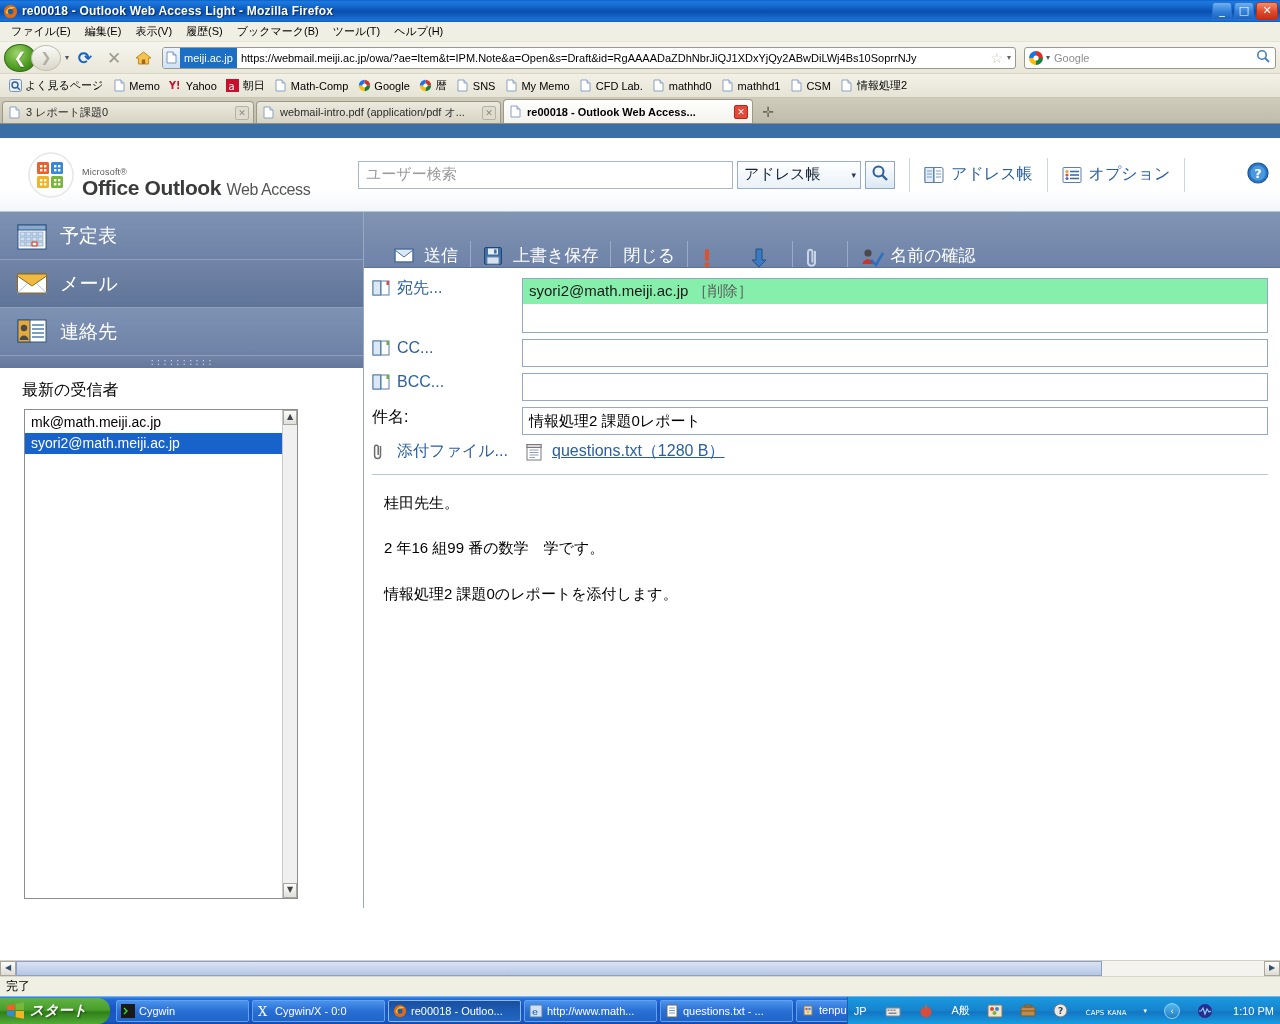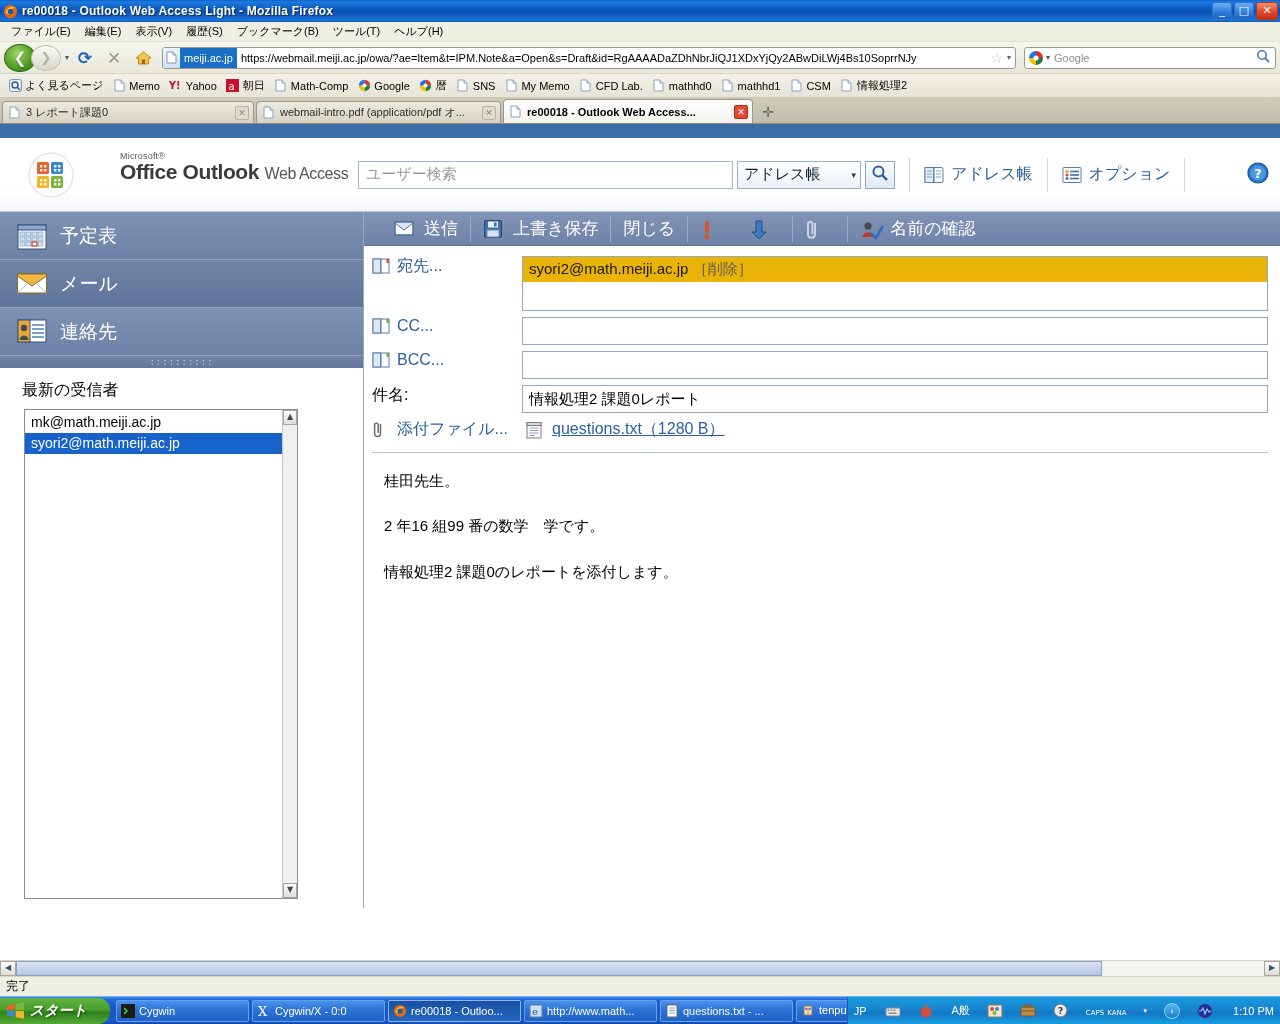--- a/index.html
+++ b/index.html
@@ -194,21 +194,21 @@
     overflow: hidden;
   }
 
   .owa-header {
     height: 74px;
     background: linear-gradient(to bottom, #ffffff 0%, #ffffff 70%, #f3f6fa 100%);
     border-bottom: 1px solid #b8c6d9;
     display: flex; align-items: center;
     padding: 0 6px 0 28px;
   }
-  .logo-wrap { display: flex; align-items: flex-start; flex: none; width: 330px; gap: 38px; }
+  .logo-wrap { display: flex; align-items: flex-end; flex: none; width: 330px; }
   .logo-mark { width: 46px; height: 46px; flex: none; margin-right: 8px; }
   .logo-text { line-height: 1; }
   .logo-ms { font-size: 9px; color: #5a5a5a; letter-spacing: .2px; }
   .logo-main { font-size: 21px; color: #3b3b3b; font-weight: bold; letter-spacing: -.4px; }
   .logo-main .light { font-weight: normal; font-size: 16px; color: #555; }
 
   .hdr-search {
     width: 375px; height: 28px;
     border: 1px solid #a8b8cc; background: #fff;
     display: flex; align-items: center; padding-left: 7px;
@@ -275,23 +275,23 @@
   }
   .sbtn {
     height: 15px; background: linear-gradient(to bottom,#fdfdfd,#dededa);
     border: 1px solid #a7a7a2; color: #444; font-size: 8px; text-align: center;
     line-height: 12px; font-family: "DejaVu Sans", sans-serif;
   }
 
   
   .compose { flex: 1; background: #fff; display: flex; flex-direction: column; min-width: 0; }
   .ctoolbar {
-    height: 34px; flex: none;
+    height: 56px; flex: none;
     background: linear-gradient(to bottom, #8294b4, #6e83a8);
-    display: flex; align-items: center;
+    display: flex; align-items: flex-end;
     padding-left: 20px;
     border-bottom: 1px solid #5d7296;
   }
   .cbtn { display: flex; align-items: center; color: #fff; font-size: 17px; padding: 0 10px; white-space: nowrap; }
   .cbtn .cico { width: 22px; height: 20px; margin-right: 8px; flex: none; }
   .cdiv { width: 1px; height: 26px; background: #9aabc6; margin: 0 2px; flex: none; }
 
   .cfields { padding: 10px 0 0 0; flex: none; background: #fff; }
   .frow { display: flex; align-items: flex-start; margin-bottom: 6px; }
   .flabel {
@@ -302,21 +302,21 @@
   }
   .flabel .fico { width: 18px; height: 17px; margin-right: 7px; flex: none; }
   .flabel.plain { color: #000; padding-left: 8px; }
   .fbox {
     flex: 1; min-height: 28px;
     border: 1px solid #93a9c3; background: #fff;
     margin-right: 12px;
   }
   .fbox.tall { height: 55px; }
   .fhighlight {
-    background: #eab308;
+    background: #86efac;
     font-size: 15px; color: #1a1a1a;
     padding: 3px 6px;
   }
   .fhighlight .del { color: #5a5a5a; }
   .fsubject {
     flex: 1; height: 28px; margin-right: 12px;
     border: 1px solid #93a9c3; background: #fff;
     font-size: 15px; color: #000;
     padding: 3px 6px;
     display: flex; align-items: center;

